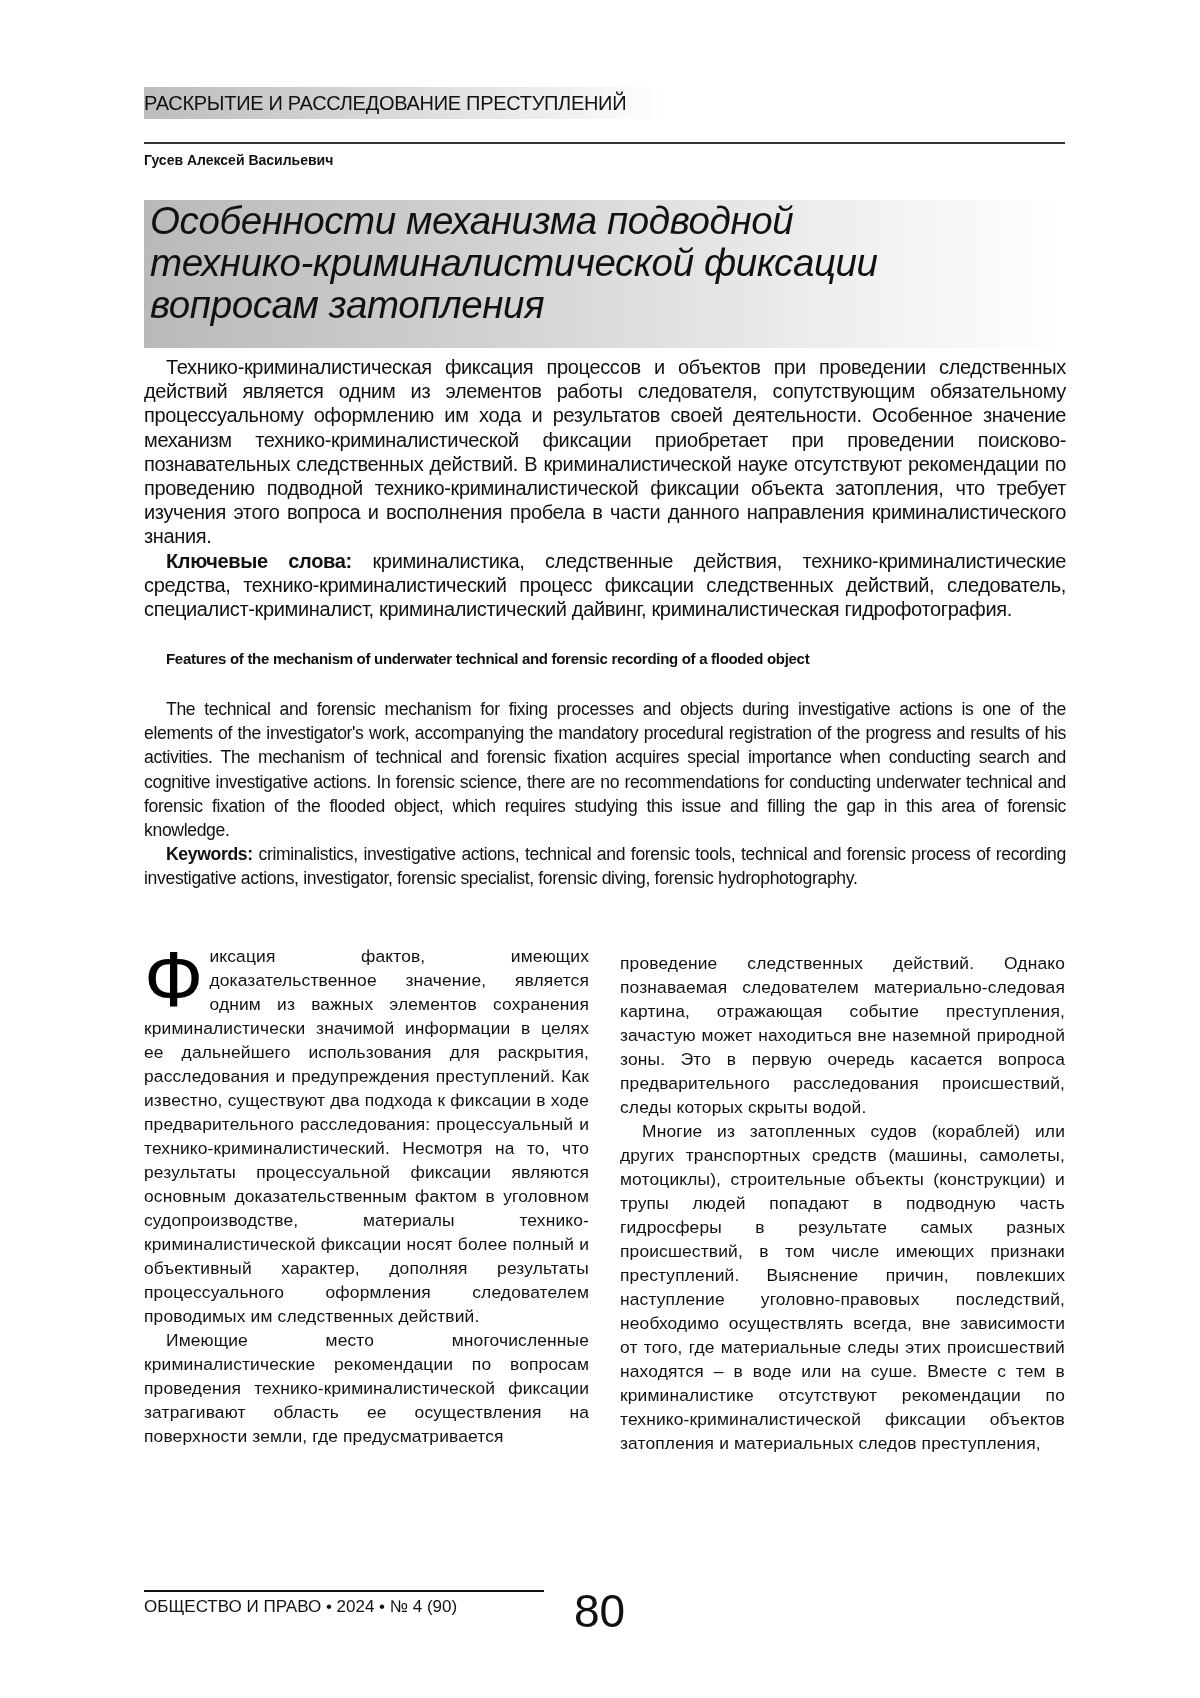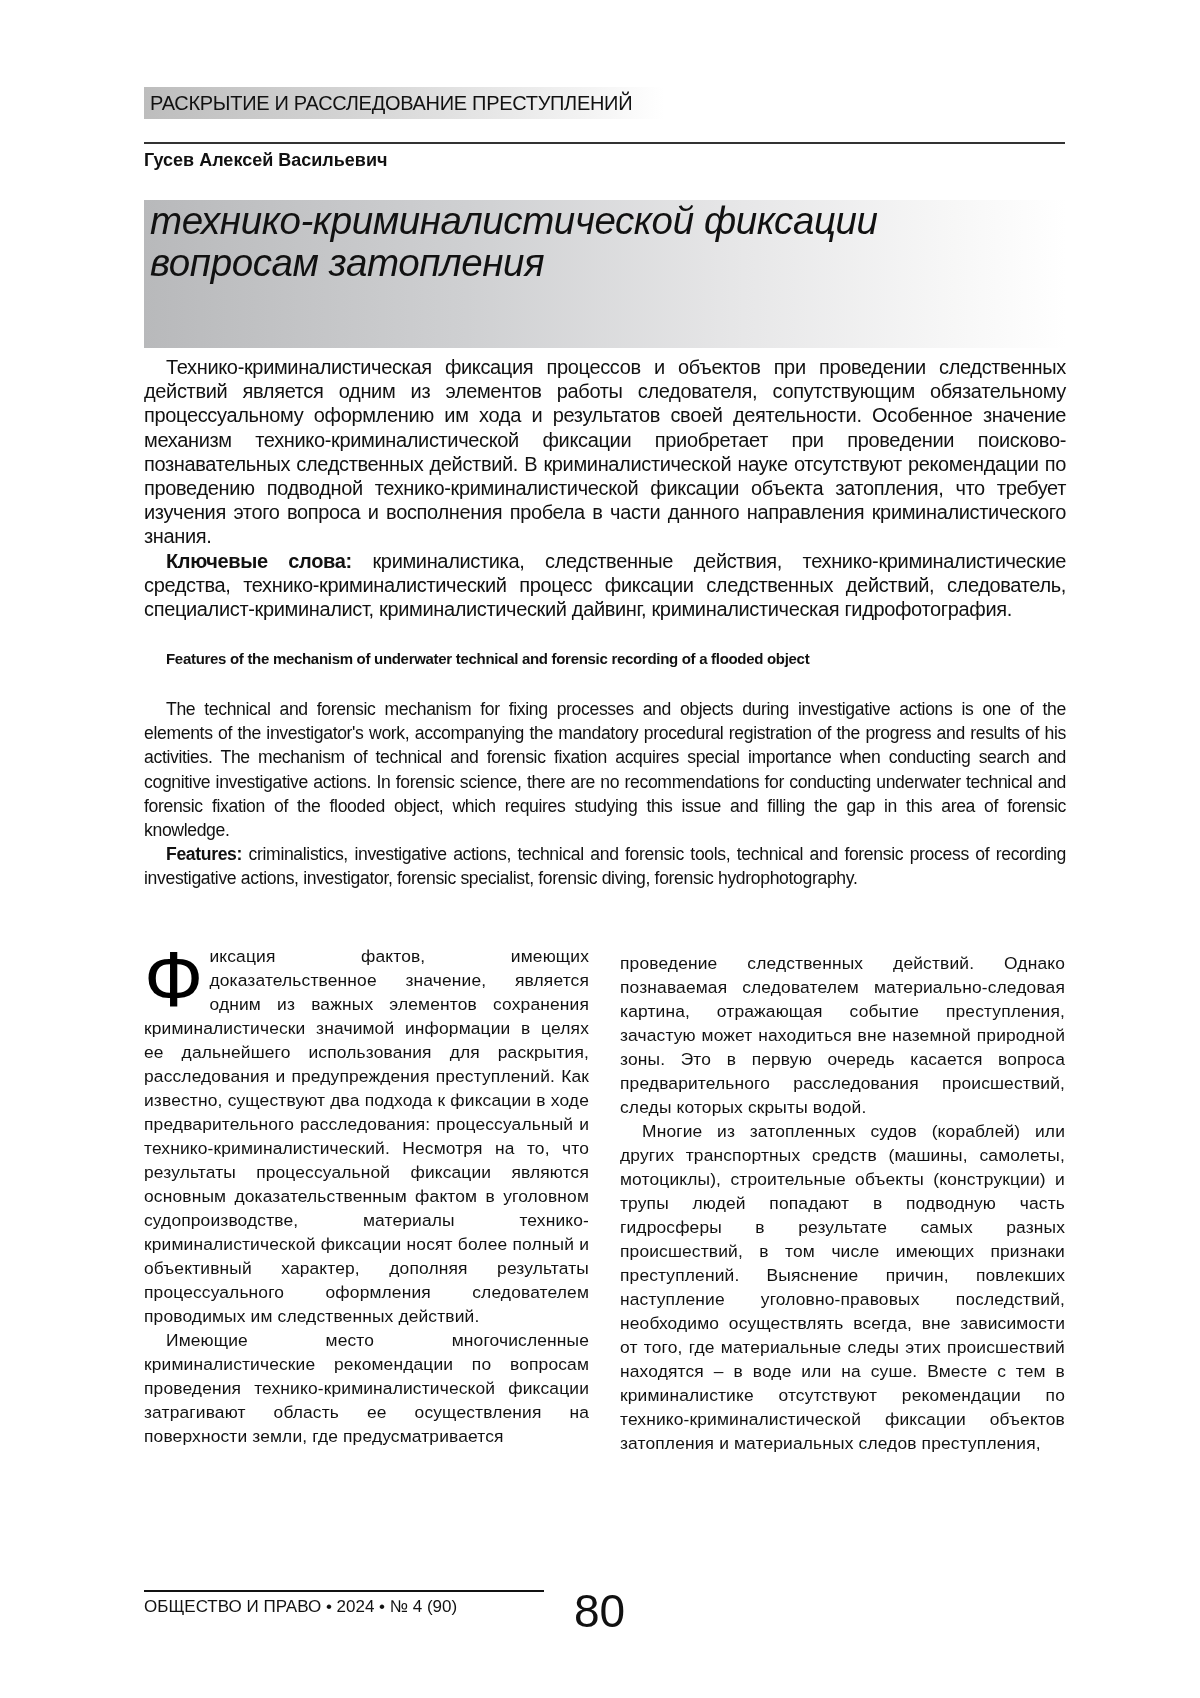--- a/index.html
+++ b/index.html
@@ -2,24 +2,24 @@
 <html><head>
 <meta charset="utf-8">
 <style>
   html, body { margin: 0; padding: 0; background: #ffffff; }
   body { width: 1200px; height: 1698px; position: relative; overflow: hidden;
          font-family: "Liberation Sans", sans-serif; color: #111; }
   .page { position: absolute; left: 0; top: 0; width: 1200px; height: 1698px; }
 
   .section-header { position: absolute; left: 144px; top: 87px; width: 520px; height: 32px;
     background: linear-gradient(90deg, #bdbdbd 0%, #d4d4d4 40%, #f3f3f3 85%, #ffffff 100%);
-    font-size: 20px; line-height: 32px; padding-left: 6px; letter-spacing: -0.3px; color:#111; box-sizing: border-box; }
+    font-size: 20px; line-height: 32px; letter-spacing: -0.3px; color:#111; box-sizing: border-box; }
 
   .top-rule { position: absolute; left: 144px; top: 142px; width: 921px; height: 2px; background: #333; }
-  .author { position: absolute; left: 144px; top: 148px; font-size: 18px; font-weight: bold; line-height: 24px; }
+  .author { position: absolute; left: 144px; top: 148px; font-size: 14px; font-weight: bold; line-height: 24px; }
 
   .title-band { position: absolute; left: 144px; top: 200px; width: 922px; height: 148px;
     background: linear-gradient(90deg, #b8b9bb 0%, #cfd0d2 35%, #e7e7e8 65%, #f7f7f7 88%, #ffffff 100%); }
   .title { position: absolute; left: 150px; top: 200px; width: 910px; font-size: 38.5px; font-style: italic;
     line-height: 42px; color: #111; letter-spacing: -0.4px; }
 
   .abstract { position: absolute; left: 144px; top: 355px; width: 922px; font-size: 20px; line-height: 24.2px;
     text-align: justify; letter-spacing: -0.35px; }
   .abstract p { margin: 0; text-indent: 22px; }
   .kw-label { font-weight: bold; }
@@ -48,34 +48,35 @@
 
 <div class="page">
 
   <div class="section-header">РАСКРЫТИЕ И РАССЛЕДОВАНИЕ ПРЕСТУПЛЕНИЙ</div>
 
   <div class="top-rule"></div>
   <div class="author">Гусев Алексей Васильевич</div>
 
   <div class="title-band"></div>
   <div class="title">
+    <div>Особенности механизма подводной</div>
     <div>технико-криминалистической фиксации</div>
     <div>вопросам затопления</div>
   </div>
 
   <div class="abstract">
     <p>Технико-криминалистическая фиксация процессов и объектов при проведении следственных действий является одним из элементов работы следователя, сопутствующим обязательному процессуальному оформлению им хода и результатов своей деятельности. Особенное значение механизм технико-криминалистической фиксации приобретает при проведении поисково-познавательных следственных действий. В криминалистической науке отсутствуют рекомендации по проведению подводной технико-криминалистической фиксации объекта затопления, что требует изучения этого вопроса и восполнения пробела в части данного направления криминалистического знания.</p>
     <p><span class="kw-label">Ключевые слова:</span><span> криминалистика, следственные действия, технико-криминалистические средства, технико-криминалистический процесс фиксации следственных действий, следователь, специалист-криминалист, криминалистический дайвинг, криминалистическая гидрофотография.</span></p>
   </div>
 
   <div class="en-title">Features of the mechanism of underwater technical and forensic recording of a flooded object</div>
 
   <div class="en-abstract">
     <p>The technical and forensic mechanism for fixing processes and objects during investigative actions is one of the elements of the investigator's work, accompanying the mandatory procedural registration of the progress and results of his activities. The mechanism of technical and forensic fixation acquires special importance when conducting search and cognitive investigative actions. In forensic science, there are no recommendations for conducting underwater technical and forensic fixation of the flooded object, which requires studying this issue and filling the gap in this area of forensic knowledge.</p>
-    <p><span class="kw-label">Features:</span><span> criminalistics, investigative actions, technical and forensic tools, technical and forensic process of recording investigative actions, investigator, forensic specialist, forensic diving, forensic hydrophotography.</span></p>
+    <p><span class="kw-label">Keywords:</span><span> criminalistics, investigative actions, technical and forensic tools, technical and forensic process of recording investigative actions, investigator, forensic specialist, forensic diving, forensic hydrophotography.</span></p>
   </div>
 
   <div class="col col-left">
     <p class="no-indent"><span class="dropcap">Ф</span><span>иксация фактов, имеющих доказательственное значение, является одним из важных элементов сохранения криминалистически значимой информации в целях ее дальнейшего использования для раскрытия, расследования и предупреждения преступлений. Как известно, существуют два подхода к фиксации в ходе предварительного расследования: процессуальный и технико-криминалистический. Несмотря на то, что результаты процессуальной фиксации являются основным доказательственным фактом в уголовном судопроизводстве, материалы технико-криминалистической фиксации носят более полный и объективный характер, дополняя результаты процессуального оформления следователем проводимых им следственных действий.</span></p>
     <p>Имеющие место многочисленные криминалистические рекомендации по вопросам проведения технико-криминалистической фиксации затрагивают область ее осуществления на поверхности земли, где предусматривается</p>
   </div>
 
   <div class="col col-right">
     <p class="no-indent">проведение следственных действий. Однако познаваемая следователем материально-следовая картина, отражающая событие преступления, зачастую может находиться вне наземной природной зоны. Это в первую очередь касается вопроса предварительного расследования происшествий, следы которых скрыты водой.</p>
     <p>Многие из затопленных судов (кораблей) или других транспортных средств (машины, самолеты, мотоциклы), строительные объекты (конструкции) и трупы людей попадают в подводную часть гидросферы в результате самых разных происшествий, в том числе имеющих признаки преступлений. Выяснение причин, повлекших наступление уголовно-правовых последствий, необходимо осуществлять всегда, вне зависимости от того, где материальные следы этих происшествий находятся – в воде или на суше. Вместе с тем в криминалистике отсутствуют рекомендации по технико-криминалистической фиксации объектов затопления и материальных следов преступления,</p>

